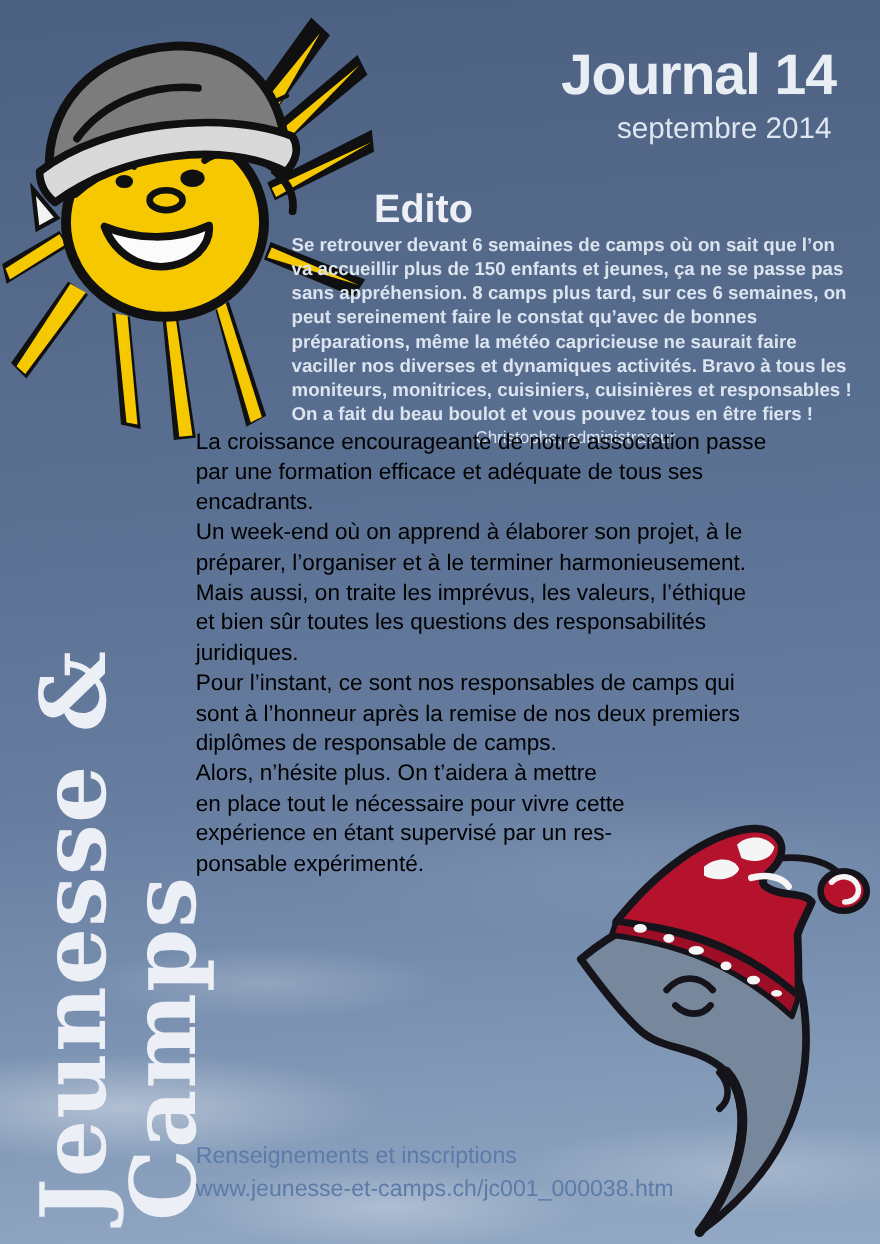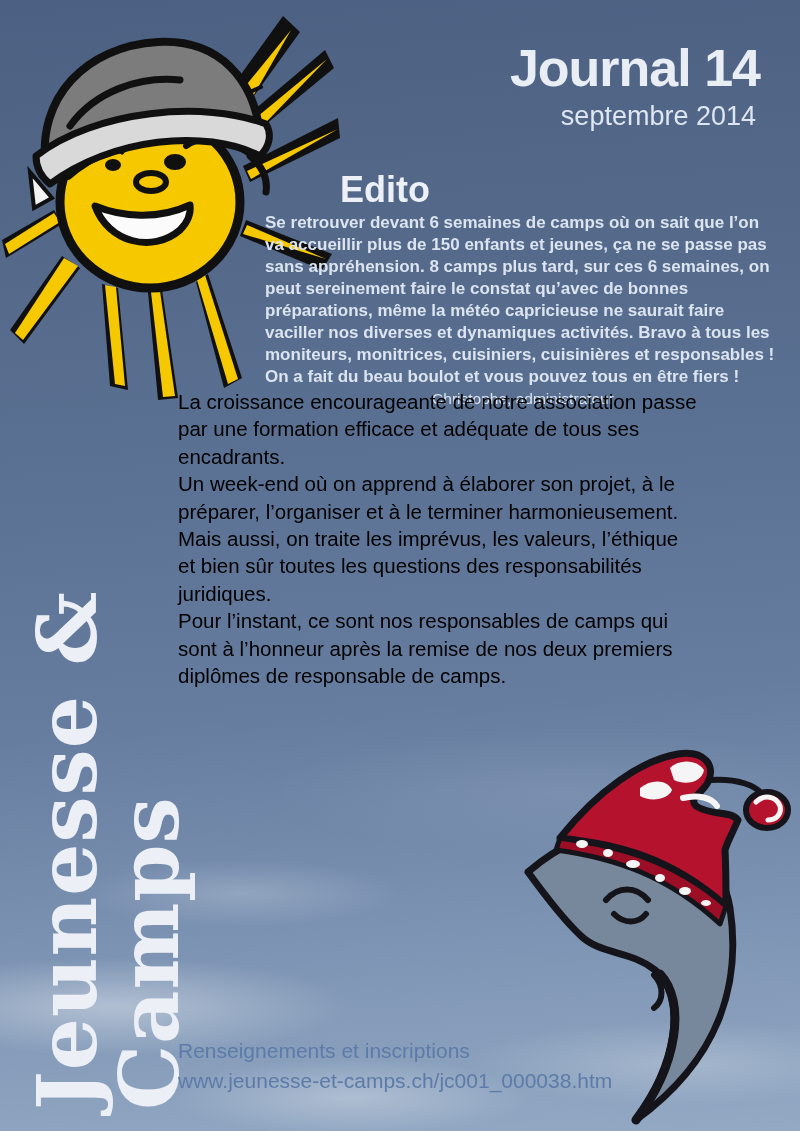--- a/index.html
+++ b/index.html
@@ -131,20 +131,24 @@
 par une formation efficace et adéquate de tous ses
 encadrants.</p>
   <p class="multiline">Un week-end où on apprend à élaborer son projet, à le
 préparer, l’organiser et à le terminer harmonieusement.
 Mais aussi, on traite les imprévus, les valeurs, l’éthique
 et bien sûr toutes les questions des responsabilités
 juridiques.</p>
   <p class="multiline">Pour l’instant, ce sont nos responsables de camps qui
 sont à l’honneur après la remise de nos deux premiers
 diplômes de responsable de camps.</p>
+  <p class="multiline">Alors, n’hésite plus. On t’aidera à mettre
+en place tout le nécessaire pour vivre cette
+expérience en étant supervisé par un res-
+ponsable expérimenté.</p>
 </div>
 
 <div class="abs footer">
   <div>Renseignements et inscriptions</div>
   <div class="url">www.jeunesse-et-camps.ch/jc001_000038.htm</div>
 </div>
 
 <div class="abs moon-wrap">
   <svg width="280" height="391" viewBox="0 0 280 391">
     <path d="M8,132 C38,106 72,90 112,88 C162,86 202,120 210,168 C222,248 196,322 116,380 C160,320 165,255 135,230 C110,210 80,215 60,195 C42,178 24,154 8,132 Z" fill="#77889c" stroke="#14141a" stroke-width="7" stroke-linejoin="round"></path>

